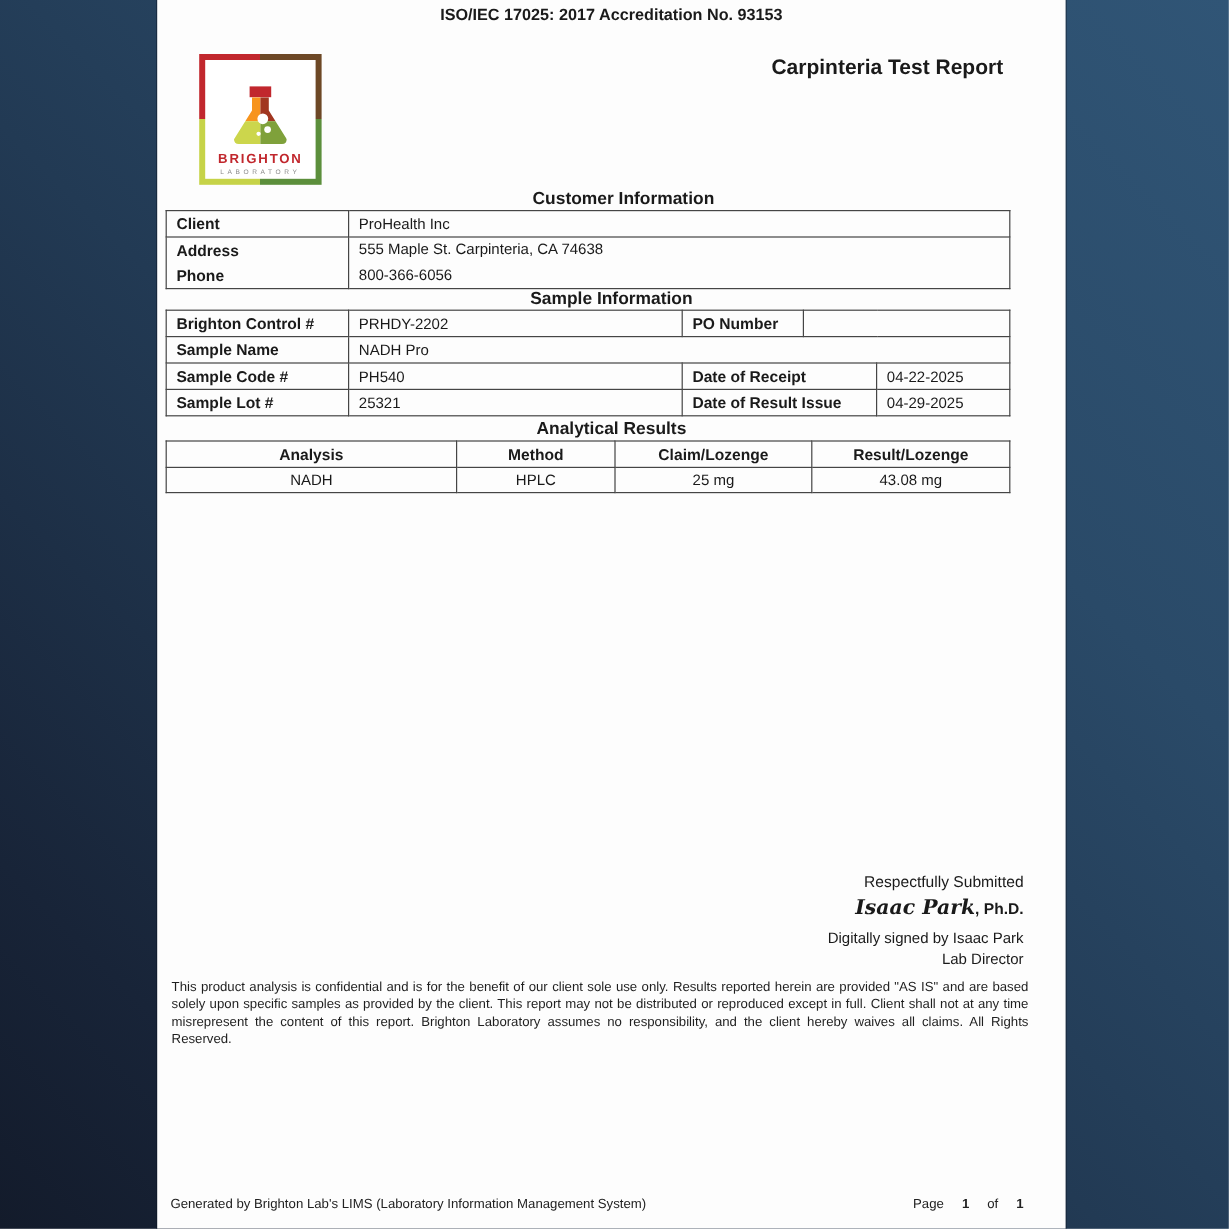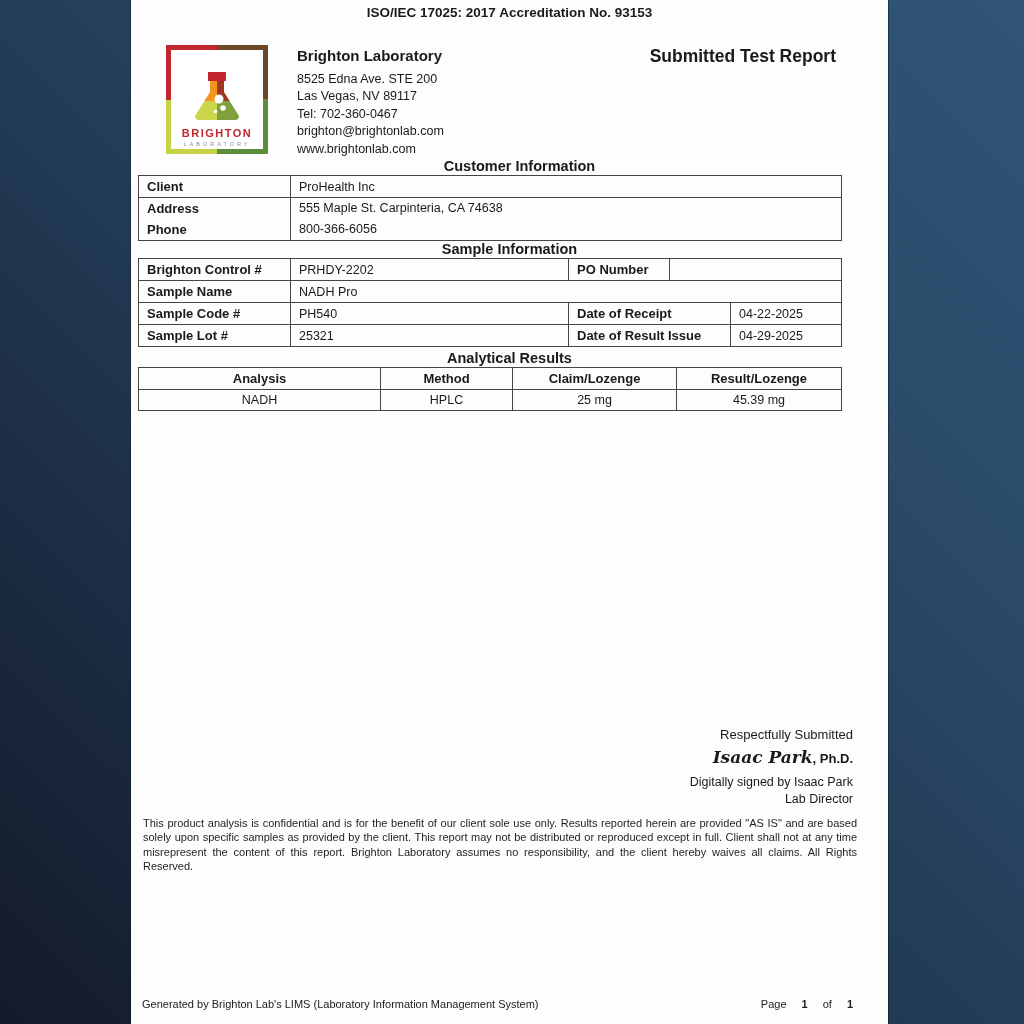--- a/index.html
+++ b/index.html
@@ -89,30 +89,22 @@
           <circle cx="38" cy="31" r="4.5" fill="#ffffff"></circle>
           <circle cx="42" cy="40" r="2.8" fill="#ffffff"></circle>
           <circle cx="34.5" cy="43.5" r="1.8" fill="#ffffff"></circle>
         </g>
       </svg>
       <div class="logo-brand">BRIGHTON</div>
       <div class="logo-sub">LABORATORY</div>
     </div>
   </div>
 
-  <div class="lab-info">
-    <div class="lab-name">Brighton Laboratory</div>
-    <div class="lab-line">8525 Edna Ave. STE 200</div>
-    <div class="lab-line">Las Vegas, NV 89117</div>
-    <div class="lab-line">Tel: 702-360-0467</div>
-    <div class="lab-line">brighton@brightonlab.com</div>
-    <div class="lab-line">www.brightonlab.com</div>
-  </div>
-
-  <div class="report-title">Submitted Test Report</div>
+
+  <div class="report-title">Carpinteria Test Report</div>
 
   <div class="section-title" id="customer-title">Customer Information</div>
   <table id="customer-table">
     <colgroup>
         <col style="width:152px">
         <col style="width:551px">
       </colgroup>
     <tbody>
         <tr>
       <td class="lbl">Client</td>
@@ -178,21 +170,21 @@
         <tr>
       <th>Analysis</th>
       <th>Method</th>
       <th>Claim/Lozenge</th>
       <th>Result/Lozenge</th>
     </tr>
     <tr>
       <td>NADH</td>
       <td>HPLC</td>
       <td>25 mg</td>
-      <td>45.39 mg</td>
+      <td>43.08 mg</td>
     </tr>
   </tbody>
     </table>
 
   <div class="signature">
     <div class="sig-line1">Respectfully Submitted</div>
     <div class="sig-line2">
       <span class="sig-name">Isaac Park</span><span class="sig-cred">, Ph.D.</span>
     </div>
     <div class="sig-line3">Digitally signed by Isaac Park</div>

